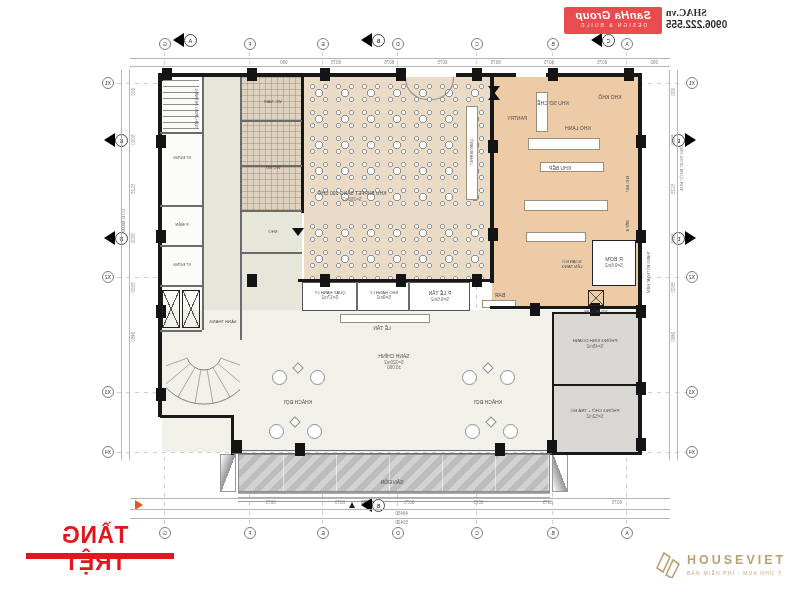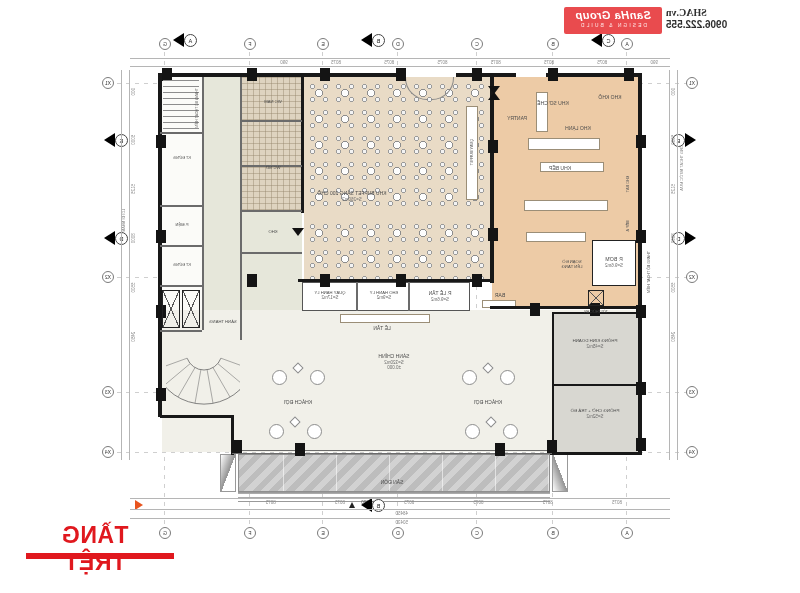--- a/index.html
+++ b/index.html
@@ -339,13 +339,23 @@
     </div>
     <div class="shac-txt">
       <div class="shac-site">SHAC.vn</div>
       <div class="shac-phone">0906.222.555</div>
     </div>
 
     <div class="plan-title">TẦNG TRỆT</div>
     <div class="title-bar"></div>
   </div>
 
+  <div class="hv">
+    <svg width="26" height="28" viewBox="0 0 26 28">
+      <path d="M2 18 L9 3 L15 7 L8 22 Z" fill="none" stroke="#b6996b" stroke-width="1.6"></path>
+      <path d="M11 25 L18 10 L24 14 L17 28 Z" fill="none" stroke="#b6996b" stroke-width="1.6"></path>
+    </svg>
+    <div>
+      <div class="hv-name">HOUSEVIET</div>
+      <div class="hv-tag">BÁN MIỄN PHÍ - MUA NHƯ Ý</div>
+    </div>
+  </div>
 </div>
 
 </body></html>

